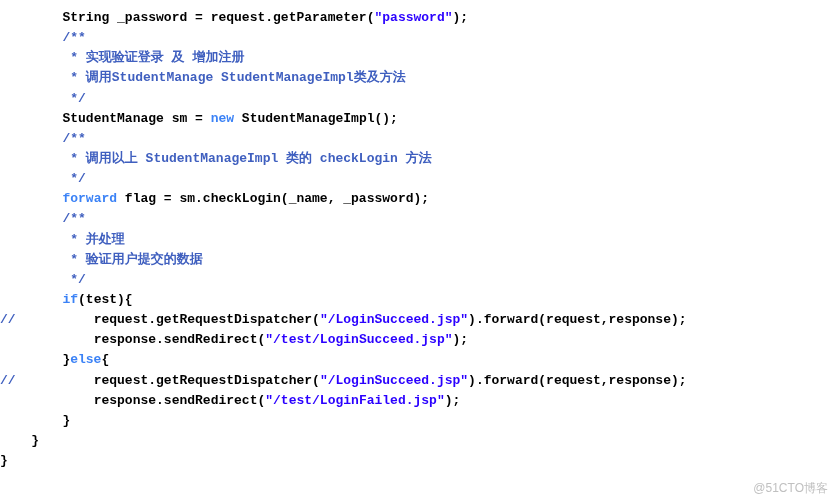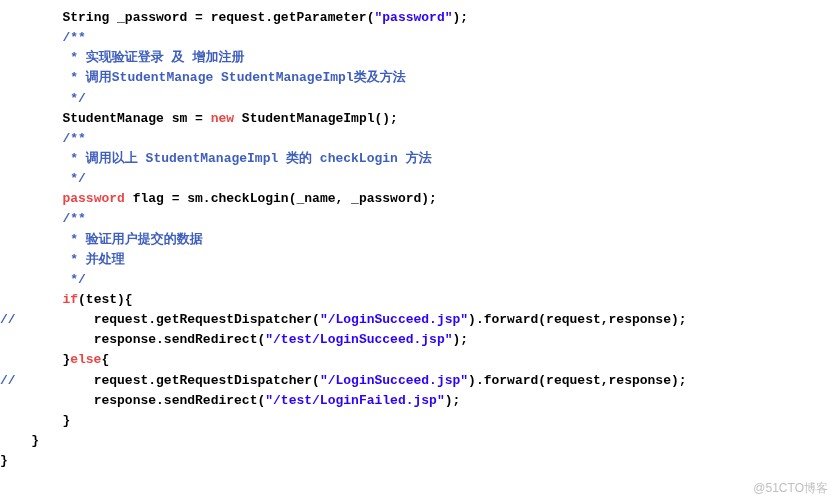--- a/index.html
+++ b/index.html
@@ -18,21 +18,21 @@
       height: 504px;
       position: relative;
       overflow: hidden;
     }
     .code-container {
     }
     .line {
       white-space: pre;
       font-weight: bold;
     }
-    .keyword { color: #ef4444; }
+    .keyword { color: #3b82f6; }
     .plain { color: #000000; }
     .string { color: #2a00ff; }
     .comment { color: #3f5fbf; }
     .watermark {
       position: absolute;
       bottom: 6px;
       right: 10px;
       color: #c0c0c0;
       font-size: 12px;
       font-family: Liberation Sans, sans-serif;
@@ -45,24 +45,24 @@
 <div class="code-container">
 <div class="line"><span class="plain">        </span><span class="plain">String _password = request.getParameter(</span><span class="string">"password"</span><span class="plain">);</span></div>
 <div class="line"><span class="comment">        /**</span></div>
 <div class="line"><span class="comment">         * 实现验证登录 及 增加注册</span></div>
 <div class="line"><span class="comment">         * 调用StudentManage StudentManageImpl类及方法</span></div>
 <div class="line"><span class="comment">         */</span></div>
 <div class="line"><span class="plain">        </span><span class="plain">StudentManage sm = </span><span class="keyword">new</span><span class="plain"> StudentManageImpl();</span></div>
 <div class="line"><span class="comment">        /**</span></div>
 <div class="line"><span class="comment">         * 调用以上 StudentManageImpl 类的 checkLogin 方法</span></div>
 <div class="line"><span class="comment">         */</span></div>
-<div class="line"><span class="plain">        </span><span class="keyword">password</span><span class="plain"> flag = sm.checkLogin(_name, _password);</span></div>
+<div class="line"><span class="plain">        </span><span class="keyword">forward</span><span class="plain"> flag = sm.checkLogin(_name, _password);</span></div>
 <div class="line"><span class="comment">        /**</span></div>
+<div class="line"><span class="comment">         * 并处理</span></div>
 <div class="line"><span class="comment">         * 验证用户提交的数据</span></div>
-<div class="line"><span class="comment">         * 并处理</span></div>
 <div class="line"><span class="comment">         */</span></div>
 <div class="line"><span class="plain">        </span><span class="keyword">if</span><span class="plain">(test){</span></div>
 <div class="line"><span class="comment">//          </span><span class="plain">request.getRequestDispatcher(</span><span class="string">"/LoginSucceed.jsp"</span><span class="plain">).forward(request,response);</span></div>
 <div class="line"><span class="plain">            </span><span class="plain">response.sendRedirect(</span><span class="string">"/test/LoginSucceed.jsp"</span><span class="plain">);</span></div>
 <div class="line"><span class="plain">        }</span><span class="keyword">else</span><span class="plain">{</span></div>
 <div class="line"><span class="comment">//          </span><span class="plain">request.getRequestDispatcher(</span><span class="string">"/LoginSucceed.jsp"</span><span class="plain">).forward(request,response);</span></div>
 <div class="line"><span class="plain">            </span><span class="plain">response.sendRedirect(</span><span class="string">"/test/LoginFailed.jsp"</span><span class="plain">);</span></div>
 <div class="line"><span class="plain">        }</span></div>
 <div class="line"><span class="plain">    }</span></div>
 <div class="line"><span class="plain"></span></div>

